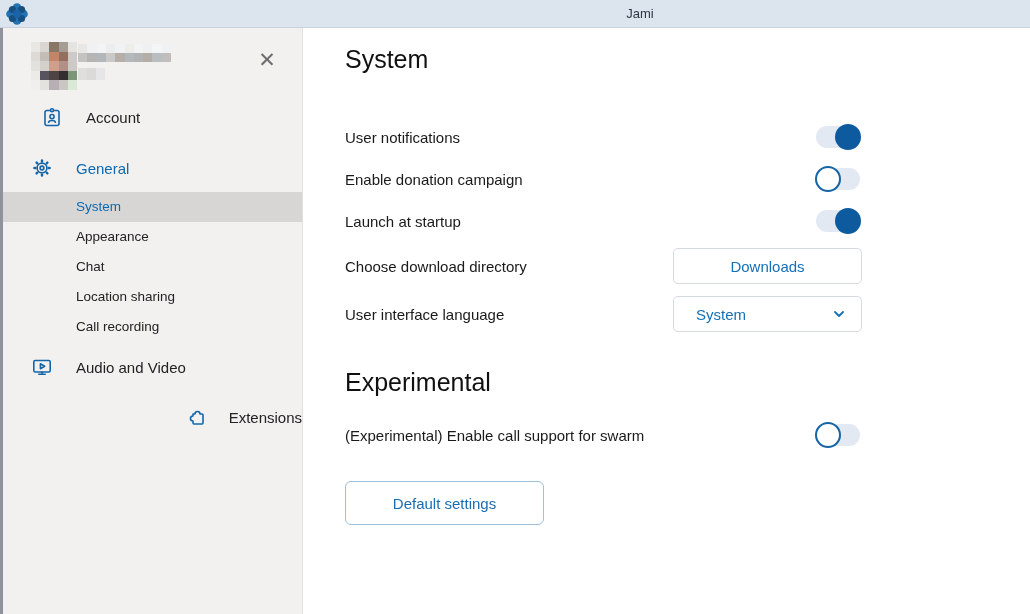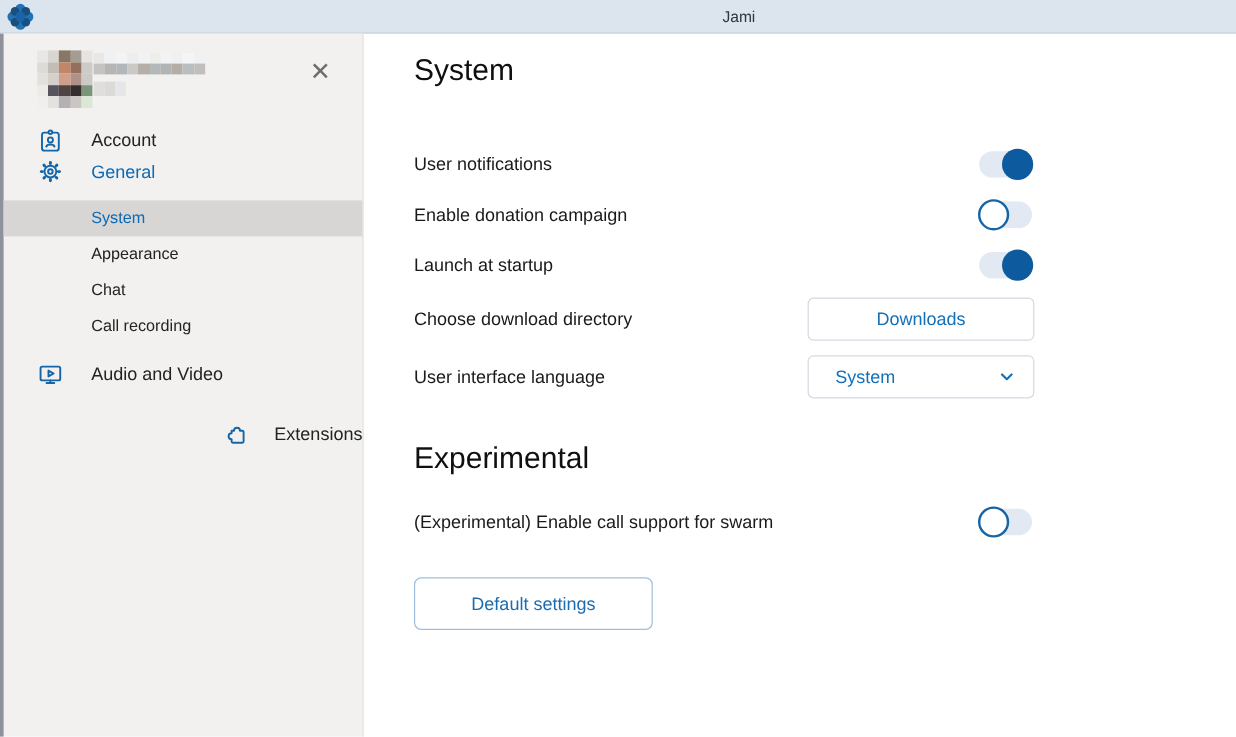--- a/index.html
+++ b/index.html
@@ -4,21 +4,21 @@
 <style>
   * { margin:0; padding:0; box-sizing:border-box; }
   html,body { width:1030px; height:614px; overflow:hidden;
     font-family:"Liberation Sans", sans-serif; background:#ffffff; }
 
   
   .titlebar { position:relative; height:28px; background:#dce4ee;
     border-bottom:1px solid #c9d2de; }
   .titlebar .logo { position:absolute; left:5px; top:2px; width:24px; height:24px; }
   .titlebar .title { position:absolute; left:602px; top:0; width:76px; height:28px;
-    line-height:28px; text-align:left; font-size:13px; color:#2e3642; }
+    line-height:28px; text-align:center; font-size:13px; color:#2e3642; }
 
   
   .app { display:flex; height:586px; }
   .sidebar { position:relative; width:303px; flex:0 0 303px; background:#f2f1f0;
     border-left:3px solid #8f929a; border-right:1px solid #e2e1e0; }
   .main { flex:1; background:#ffffff; padding:14px 0 0 42px; }
 
   
   .profile { position:relative; height:62px; }
   .pixels { display:grid; image-rendering:pixelated; }
@@ -30,22 +30,22 @@
     grid-template-columns:repeat(3,1fr); grid-auto-rows:1fr; }
   .close-btn { position:absolute; right:21px; top:18px; width:28px; height:28px;
     border:none; background:transparent; color:#6e6e6e; font-size:21px;
     line-height:28px; text-align:center; cursor:pointer; font-family:"DejaVu Sans",sans-serif; }
 
   
   .nav-item { display:flex; align-items:center; height:26px; cursor:pointer; }
   .nav-item .ico { width:22px; height:22px; margin-left:28px; flex:0 0 22px; }
   .nav-item .lab { margin-left:23px; font-size:15px; color:#232323; }
   .nav-item.active .lab { color:#0c69b3; }
-  .row-account { margin-top:14px; }
-  .row-general { }
+  .row-account { margin-top:14px;padding-left:10px; }
+  .row-general { margin-top:25px; }
   .sublist { margin-top:11px; }
   .sub-item { height:30px; line-height:30px; padding-left:73px; font-size:13.5px;
     color:#232323; cursor:pointer; }
   .sub-item.selected { background:#d8d6d4; color:#0c69b3; }
   .row-av { margin-top:12px; }
   .row-ext { margin-top:24px;justify-content:flex-end; }
   svg.blue { stroke:#1565a9; fill:none; stroke-width:1.6; stroke-linecap:round; stroke-linejoin:round; }
 
   
   .content { width:517px; }
@@ -182,20 +182,21 @@
           <line x1="15.7" y1="6.3" x2="16.4" y2="5.6"></line>
         </g>
       </svg>
       <span class="lab">General</span>
     </div>
 
     <div class="sublist">
       <div class="sub-item selected">System</div>
       <div class="sub-item">Appearance</div>
       <div class="sub-item">Chat</div>
+      <div class="sub-item">Location sharing</div>
       <div class="sub-item">Call recording</div>
     </div>
 
     <div class="nav-item row-av">
       <svg class="ico blue" viewBox="0 0 22 22">
         <rect x="2.8" y="4.5" width="16.4" height="11.5" rx="1.4"></rect>
         <path d="M9.4 7.8 v4.9 l4.3 -2.45 z"></path>
         <line x1="11" y1="16" x2="11" y2="17.6"></line>
         <line x1="7.8" y1="18.2" x2="14.2" y2="18.2"></line>
       </svg>

